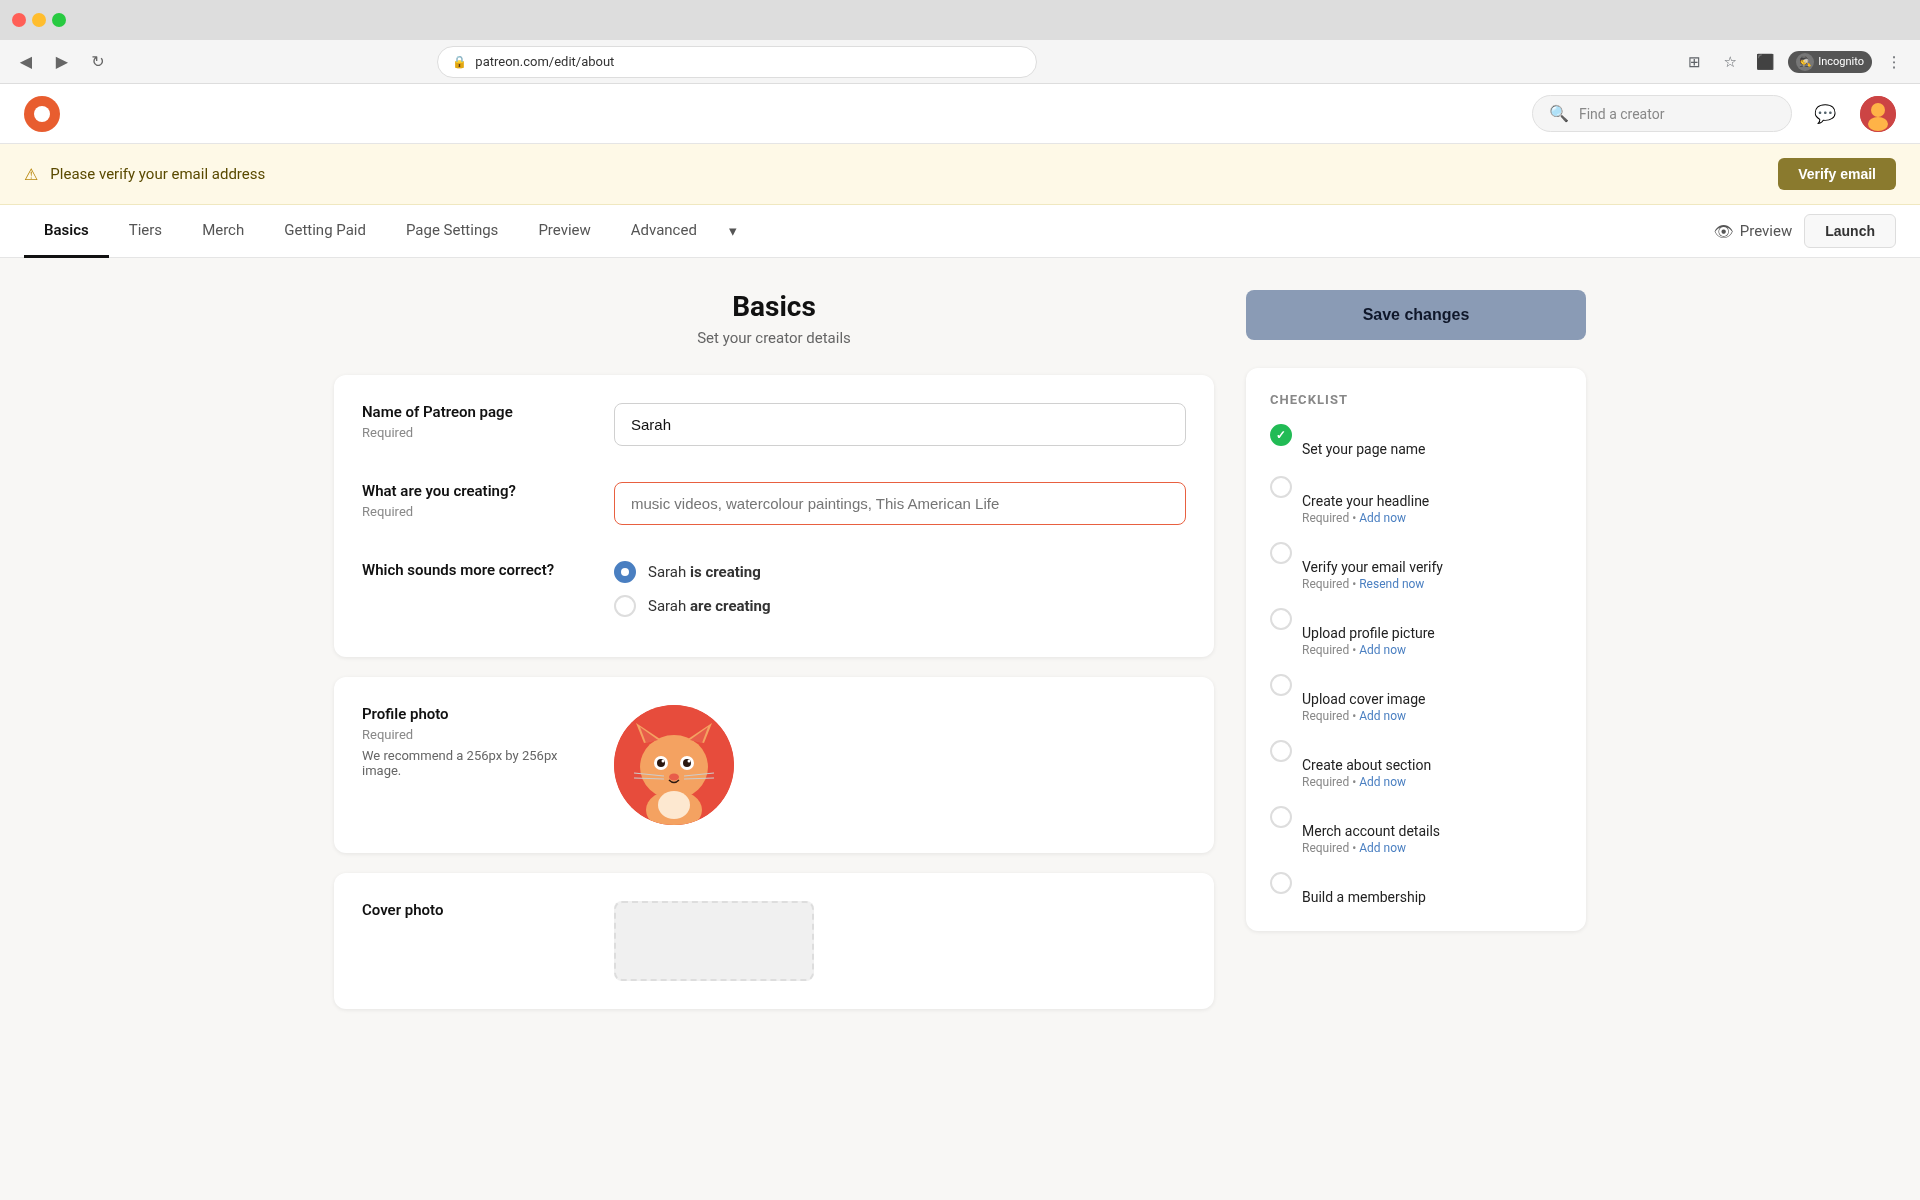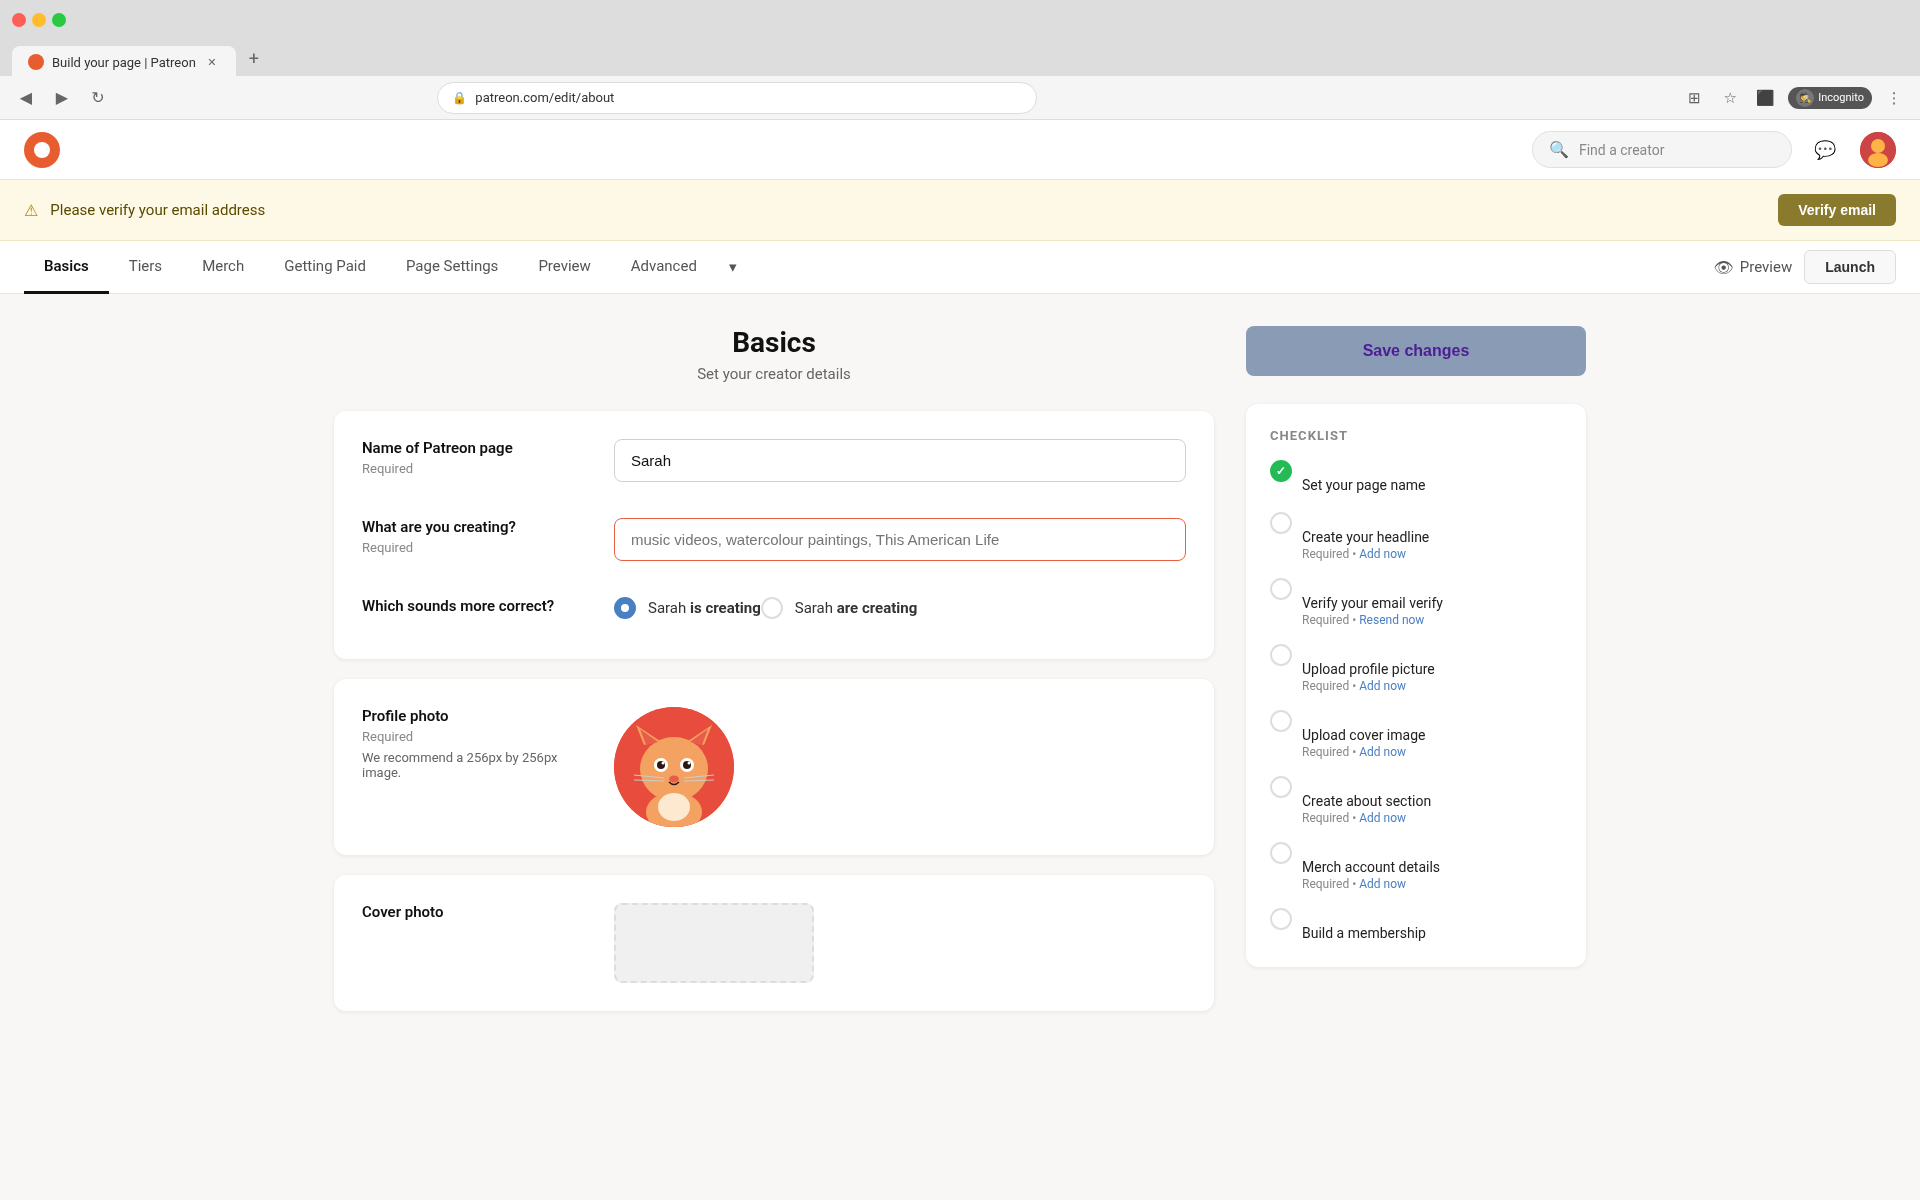--- a/index.html
+++ b/index.html
@@ -70,21 +70,21 @@
     .form-card { background: #fff; border-radius: 12px; padding: 28px; margin-bottom: 20px; box-shadow: 0 1px 4px rgba(0,0,0,0.08); }
     .form-row { display: flex; gap: 32px; margin-bottom: 36px; }
     .form-row:last-child { margin-bottom: 12px; }
     .form-label-col { width: 220px; flex-shrink: 0; }
     .form-label { font-size: 15px; font-weight: 600; color: #111; margin-bottom: 4px; }
     .form-required { font-size: 13px; color: #888; }
     .form-input-col { flex: 1; }
     .text-input { width: 100%; border: 1.5px solid #d0d0d0; border-radius: 8px; padding: 12px 16px; font-size: 15px; color: #111; background: #fff; outline: none; }
 
     
-    .radio-group { display: flex; gap: 0; text-align: center; }
+    .radio-group { display: flex; flex-direction: column; gap: 12px; text-align: center; }
     .radio-option { display: flex; align-items: center; gap: 12px; cursor: pointer; }
     .radio-circle { width: 22px; height: 22px; border-radius: 50%; border: 2px solid #ddd; display: flex; align-items: center; justify-content: center; flex-shrink: 0; }
     .radio-circle.selected { border-color: #4a7fc1; background: #4a7fc1; }
     .radio-circle.selected::after { content: ''; width: 8px; height: 8px; background: #fff; border-radius: 50%; }
     .radio-label { font-size: 15px; color: #333; }
     .radio-label strong { font-weight: 700; }
 
     
     .profile-photo-card { background: #fff; border-radius: 12px; padding: 28px; margin-bottom: 20px; box-shadow: 0 1px 4px rgba(0,0,0,0.08); }
     .profile-photo-row { display: flex; gap: 32px; align-items: flex-start; }
@@ -94,21 +94,21 @@
     .photo-desc { font-size: 13px; color: #666; }
     .avatar-circle { width: 120px; height: 120px; border-radius: 50%; background: #e74c3c; overflow: hidden; display: flex; align-items: center; justify-content: center; cursor: pointer; }
     .avatar-svg { width: 100%; height: 100%; }
 
     
     .cover-photo-card { background: #fff; border-radius: 12px; padding: 28px; margin-bottom: 20px; box-shadow: 0 1px 4px rgba(0,0,0,0.08); }
     .cover-photo-row { display: flex; gap: 32px; align-items: flex-start; }
     .cover-placeholder { width: 200px; height: 80px; background: #f0f0f0; border-radius: 8px; border: 2px dashed #ddd; }
 
     
-    .save-btn { width: 100%; background: #8a9bb5; color: #4c1d95; border: none; border-radius: 8px; padding: 16px; font-size: 16px; font-weight: 600; cursor: pointer; margin-bottom: 28px; }
+    .save-btn { width: 100%; background: #8a9bb5; color: #0f172a; border: none; border-radius: 8px; padding: 16px; font-size: 16px; font-weight: 600; cursor: pointer; margin-bottom: 28px; }
 
     
     .checklist-section { background: #fff; border-radius: 12px; padding: 24px; box-shadow: 0 1px 4px rgba(0,0,0,0.08); }
     .checklist-title { font-size: 13px; font-weight: 700; color: #888; letter-spacing: 0.08em; text-transform: uppercase; margin-bottom: 16px; }
     .checklist-item { display: flex; align-items: flex-start; gap: 10px; margin-bottom: 16px; }
     .checklist-item:last-child { margin-bottom: 0; }
     .check-circle { width: 22px; height: 22px; border-radius: 50%; border: 2px solid #ddd; flex-shrink: 0; margin-top: 1px; display: flex; align-items: center; justify-content: center; }
     .check-circle.done { border-color: #22bb55; background: #22bb55; }
     .check-circle.done::after { content: '✓'; color: #fff; font-size: 12px; font-weight: 700; }
     .check-text { flex: 1; }
@@ -125,28 +125,20 @@
 <body>
 
 <div class="browser-chrome">
   <div class="browser-titlebar">
     <div class="browser-dots">
       <div class="dot dot-red"></div>
       <div class="dot dot-yellow"></div>
       <div class="dot dot-green"></div>
     </div>
   </div>
-  <div class="browser-tabs">
-    <div class="browser-tab">
-      <div class="tab-favicon"></div>
-      <span>Build your page | Patreon</span>
-      <span class="tab-close">✕</span>
-    </div>
-    <div class="tab-new">+</div>
-  </div>
   <div class="browser-toolbar">
     <div class="nav-btn">◀</div>
     <div class="nav-btn">▶</div>
     <div class="nav-btn">↻</div>
     <div class="address-bar">
       <span class="address-lock">🔒</span>
       <span>patreon.com/edit/about</span>
     </div>
     <div class="browser-actions">
       <div class="browser-action-btn">⊞</div>

